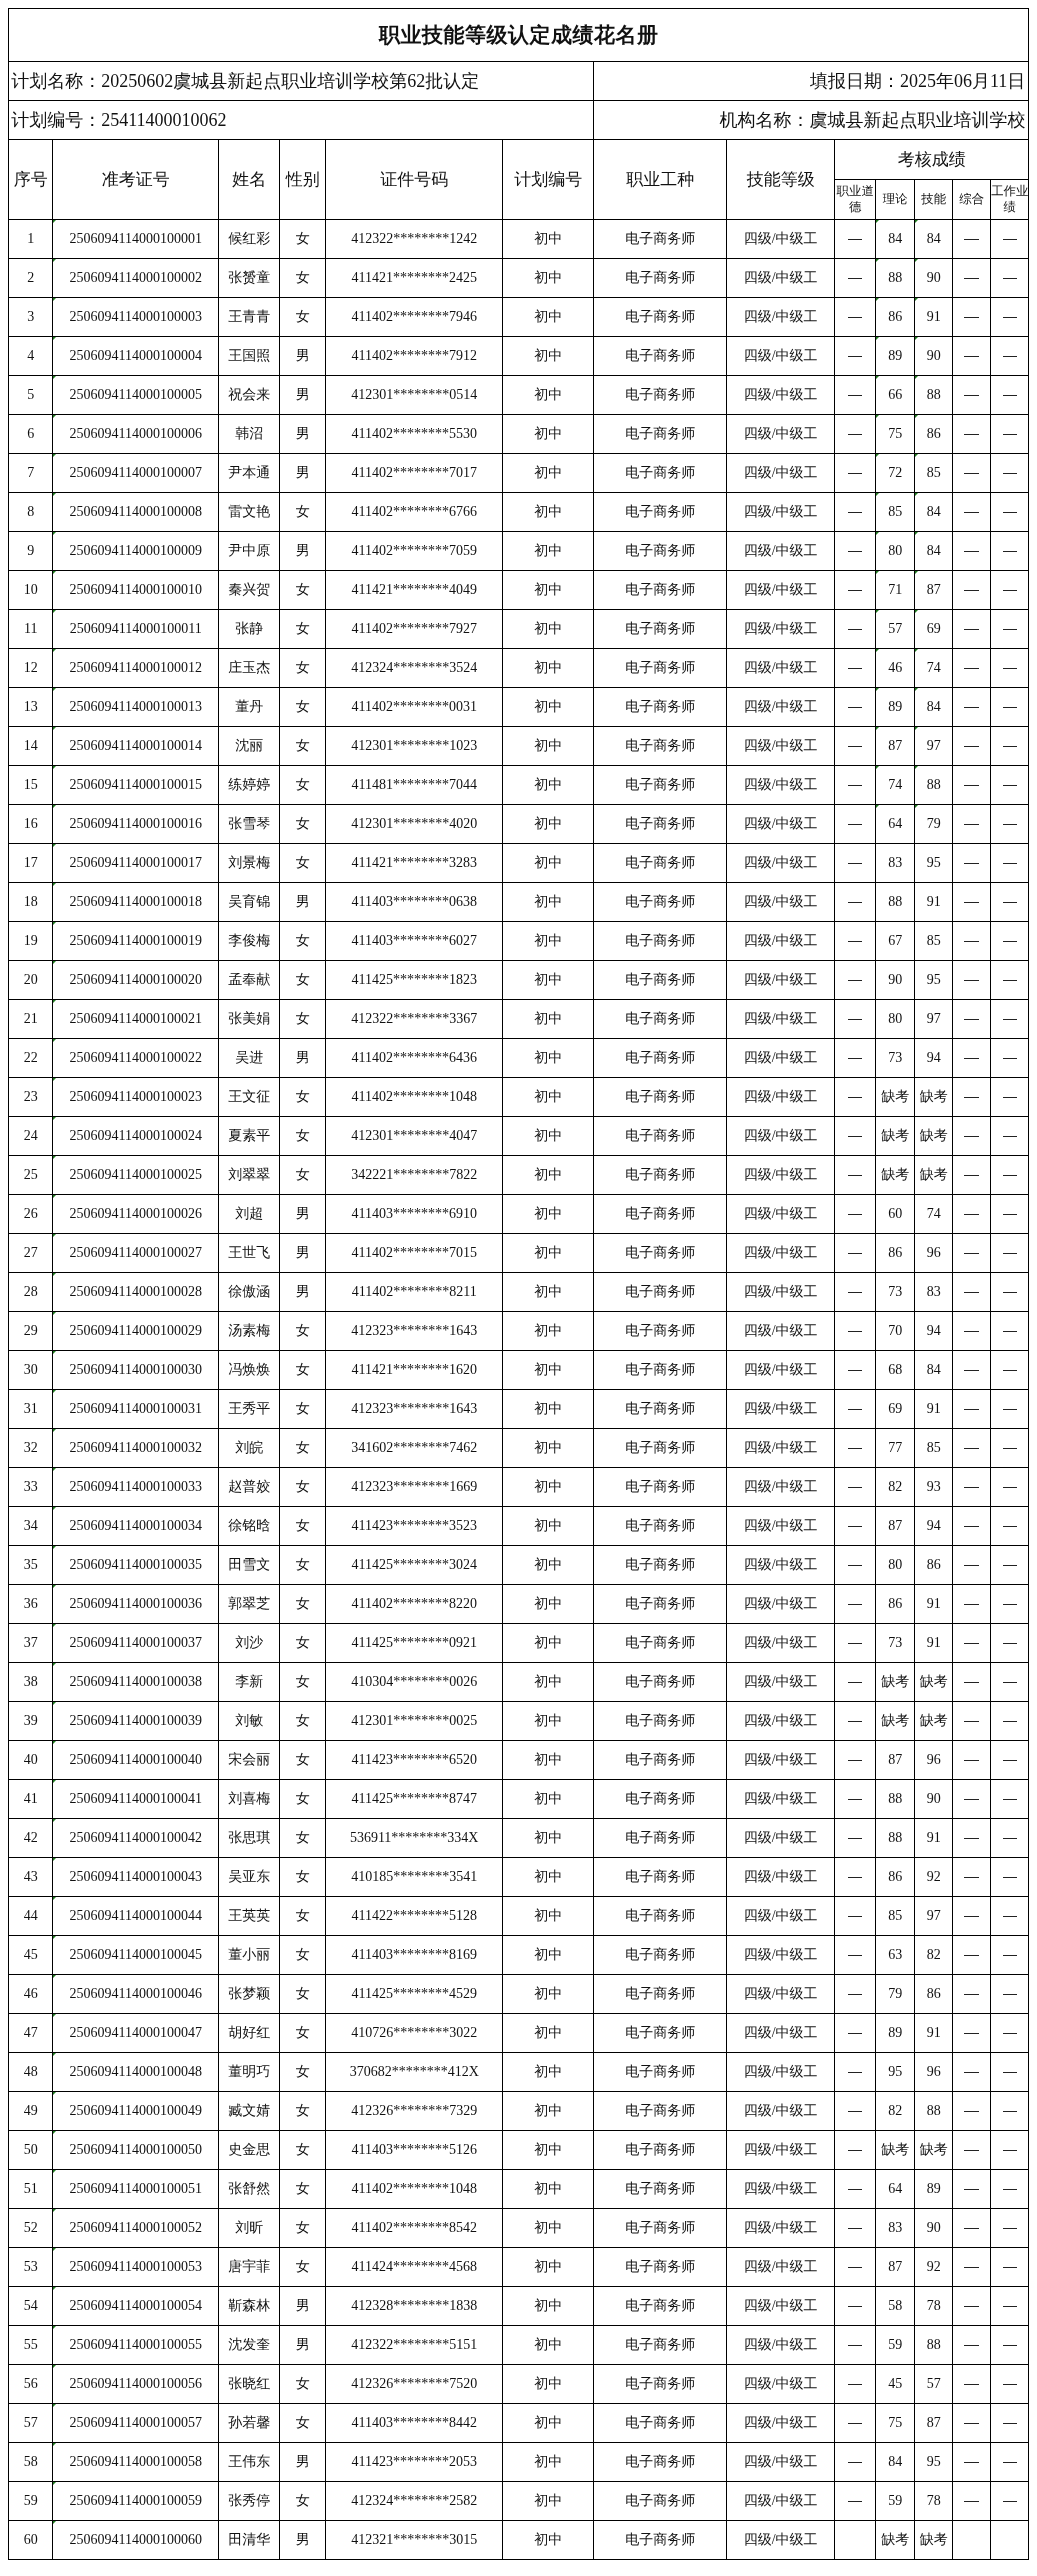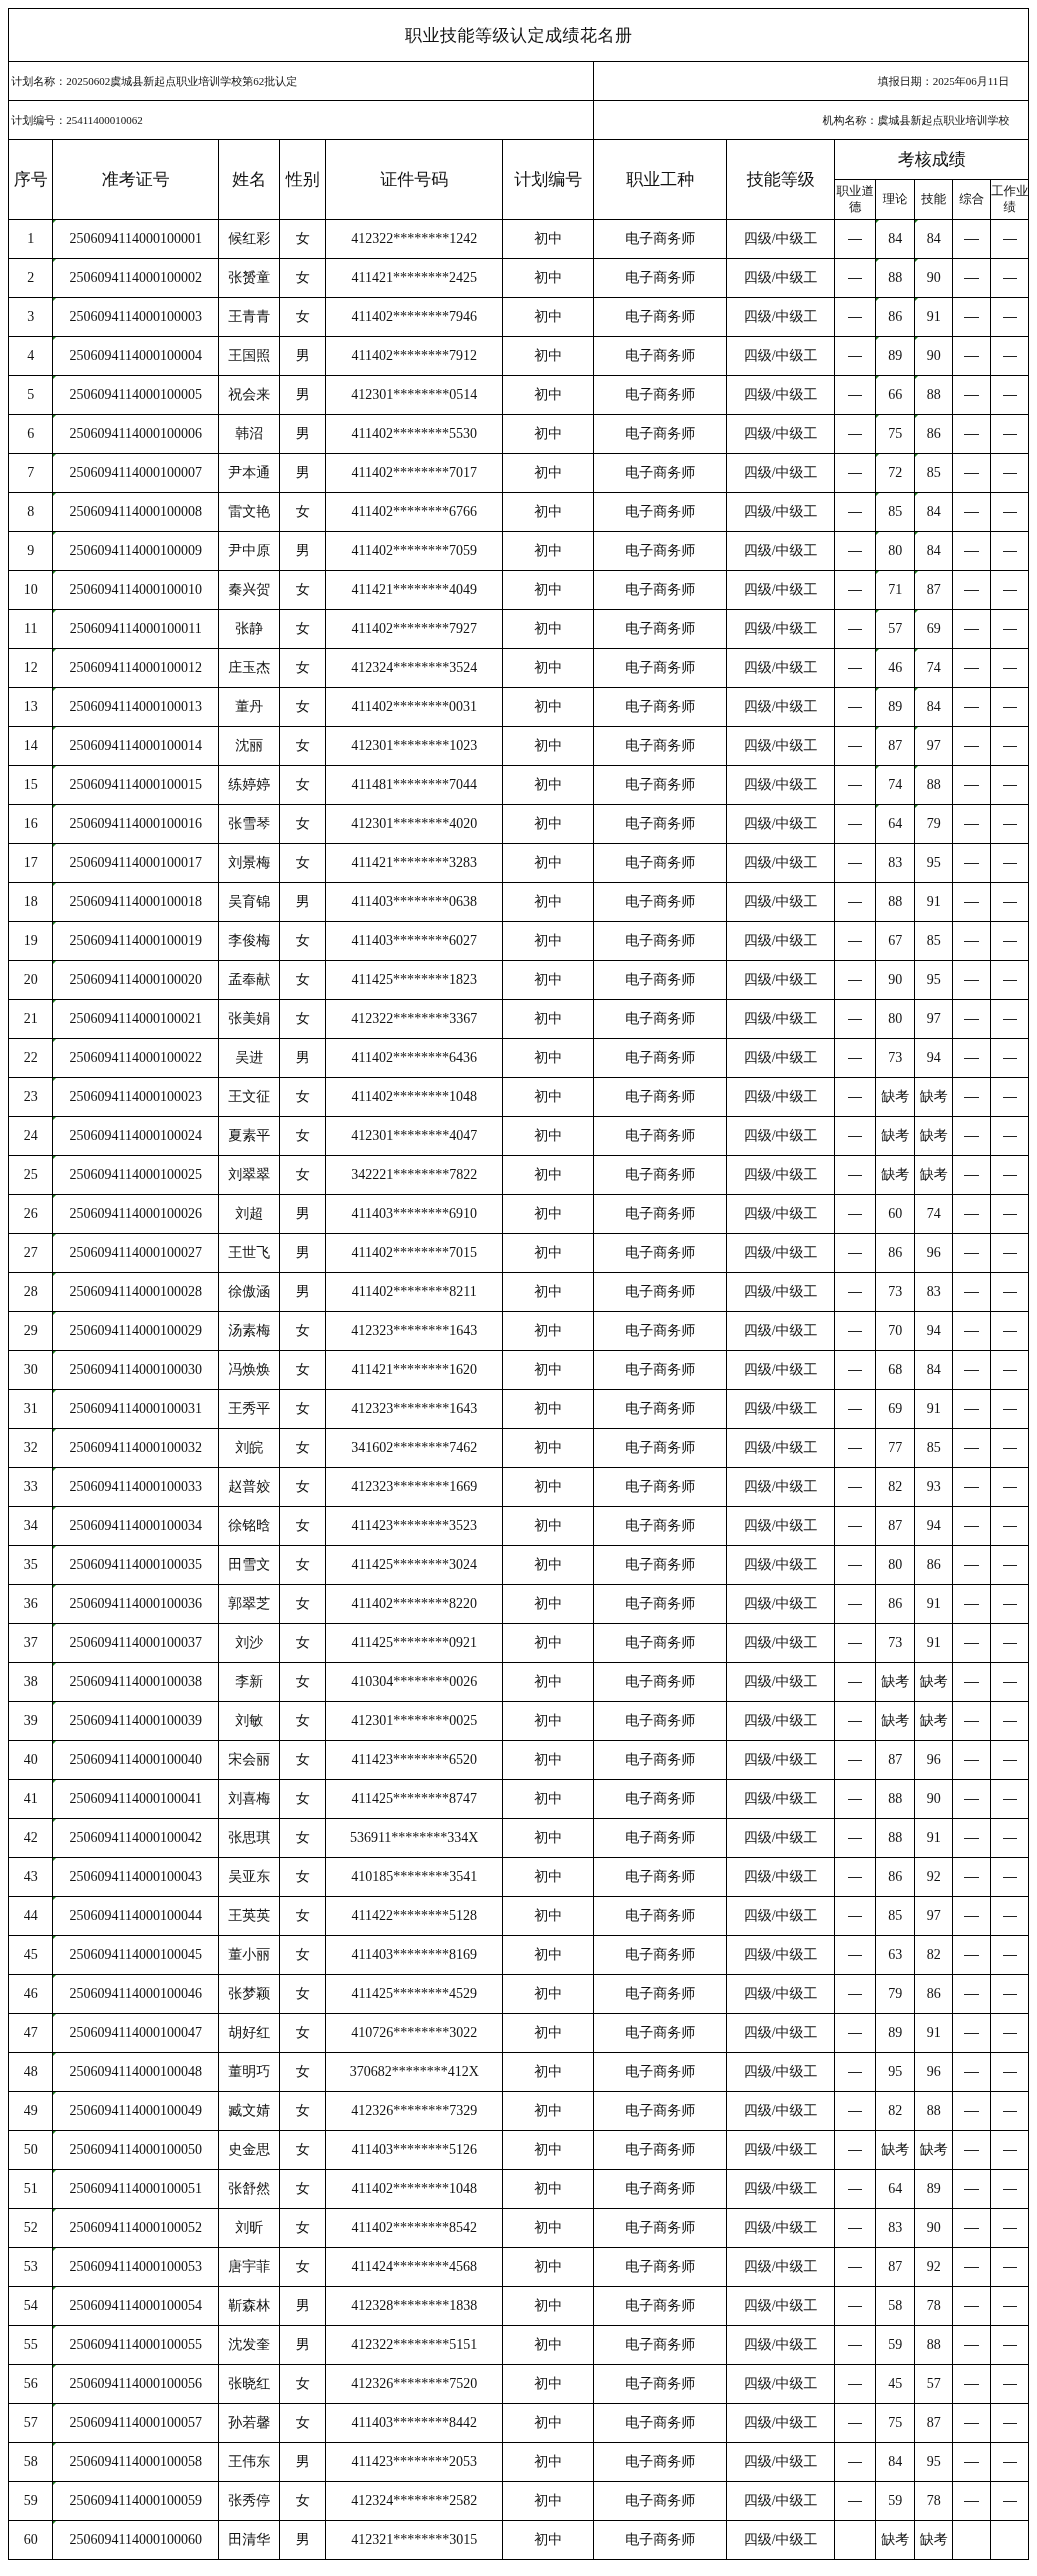--- a/index.html
+++ b/index.html
@@ -2,24 +2,24 @@
 <html style="font-size:8.2px"><head>
 <meta charset="utf-8">
 <style>
   html, body { margin: 0; padding: 0; background: #ffffff; }
   body { width: 1038px; height: 3039px; position: relative; overflow: hidden;
          font-family: "Liberation Serif", "DejaVu Serif", serif; color: #111; }
   #sheet { position: absolute; left: 8.2px; top: 8.2px; width: 1021px; }
   table { border-collapse: collapse; table-layout: fixed; width: 1021px; }
   td { border: 1.5px solid #000; padding: 0; text-align: center; vertical-align: middle;
        overflow: hidden; white-space: nowrap; }
-  .title-cell { height: 52px; font-size: 17px; font-weight: normal; letter-spacing: 0.5px;
+  .title-cell { height: 52px; font-size: 21px; font-weight: bold; letter-spacing: 0.5px;
                 font-family: "DejaVu Sans", "Liberation Sans", sans-serif; }
-  .meta-cell { height: 38px; font-size: 11px; text-align: left; padding-left: 2.1px; }
-  .meta-right { text-align: right; padding-right: 19px; padding-left: 0; }
+  .meta-cell { height: 38px; font-size: 18px; text-align: left; padding-left: 2.1px; }
+  .meta-right { text-align: right; padding-right: 3px; padding-left: 0; }
   .hdr { font-size: 17px; height: 38px; }
   .hdr-tall { height: 79px; margin-left: 20px; }
   .hdr-small { font-size: 12.4px; line-height: 15.5px; white-space: normal; }
   tr.data td { height: 38px; font-size: 14px; }
   .mark { position: relative; }
   .mark::before { content: ""; position: absolute; left: 0; top: 0; width: 0; height: 0;
                   border-top: 3.6px solid #1f7a1f; border-right: 3.6px solid transparent; }
   .dash { display: inline-block; width: 14.4px; height: 1px; background: #222; vertical-align: middle; }
   .absent { font-size: 12.4px; letter-spacing: 0px; margin-left: 12px; }
 </style>

